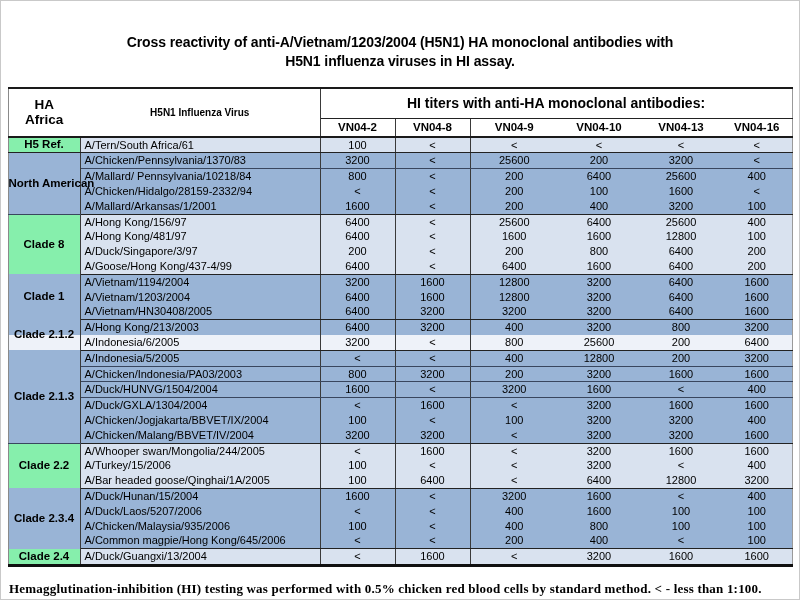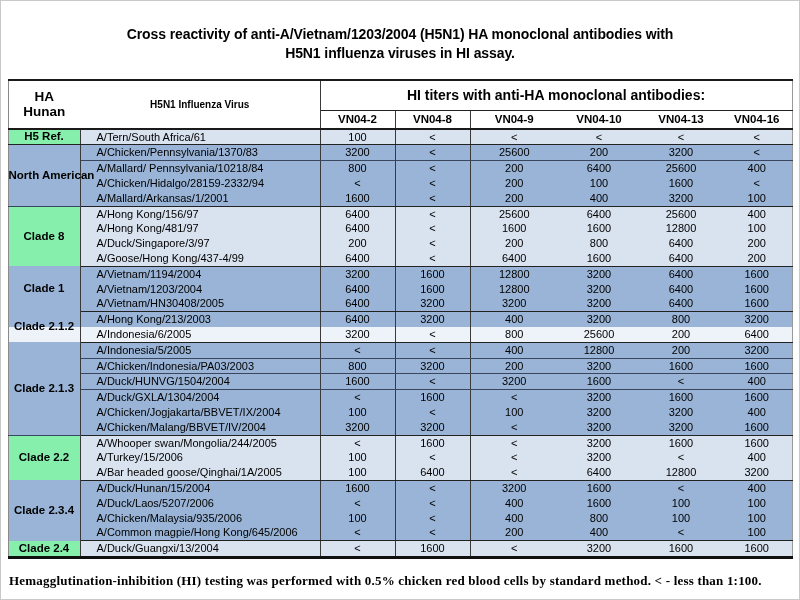--- a/index.html
+++ b/index.html
@@ -2,21 +2,21 @@
 <html><head>
 <meta charset="utf-8">
 <style>
   html,body { margin:0; padding:0; background:#ffffff; }
   .page {
     position:relative; width:800px; height:600px; background:#fff;
     box-sizing:border-box; border:1px solid #c9c9c9; overflow:hidden;
     font-family:"Liberation Sans", sans-serif; color:#000;
   }
   .title {
-    margin:24px auto 0; width:720px; text-align:center;
+    margin:32px auto 0; width:720px; text-align:center;
     font-size:14px; font-weight:bold; line-height:1.38; letter-spacing:-0.1px;
   }
   .title span { display:block; }
 
   table.hi {
     border-collapse:collapse; table-layout:fixed;
     margin:15px auto 6px; width:784px;
     border-top:2px solid #1a1a1a; border-bottom:3px solid #101010;
     border-left:1px solid #8a8a8a; border-right:1px solid #9a9a9a;
   }
@@ -29,21 +29,21 @@
   th.h-virus { font-size:10px; border-right:1px solid #3a3a3a; border-bottom:2px solid #1a1a1a; }
   th.h-titers { font-size:14px; height:29px; border-bottom:1px solid #222; }
   tr.subhead th { font-size:11.5px; height:17px; border-bottom:2px solid #1a1a1a; }
   .b-r { border-right:1px solid #3a3a3a; }
 
   tbody td { padding:0; font-size:11px; line-height:14.8px; height:14.8px; white-space:nowrap; }
   td.clade {
     font-weight:bold; font-size:11.5px; text-align:center; line-height:1.15;
     border-right:1px solid #3a3a3a; vertical-align:middle;
   }
-  td.virus { text-align:left; padding-left:16px; border-right:1px solid #3a3a3a; overflow:hidden; }
+  td.virus { text-align:left; padding-left:4px; border-right:1px solid #3a3a3a; overflow:hidden; }
   td.titer { text-align:center; }
   tr.g-end td { border-bottom:1.5px solid #222; }
   tr.rule td { border-bottom:1px solid #39465e; }
 
   tr.r-light td.virus, tr.r-light td.titer { background:#d9e2ef; }
   tr.r-med   td.virus, tr.r-med   td.titer { background:#99b4d6; }
   tr.r-white td.virus, tr.r-white td.titer { background:#eef2f9; }
   td.c-light { background:#86efac; }
   td.c-med   { background:#99b4d6; }
   td.c-mix   { background:linear-gradient(to bottom,#99b4d6 0,#99b4d6 50%,#eef2f9 50%,#eef2f9 100%); }
@@ -71,21 +71,21 @@
         <col class="c-t1">
         <col class="c-t2">
       <col class="c-t3">
         <col class="c-t4">
         <col class="c-t5">
     </colgroup>
     <thead>
       <tr>
         <th class="h-clade" rowspan="2">
           <span>HA</span>
-          <span style="display:block">Hunan</span>
+          <span style="display:block">Africa</span>
         </th>
         <th class="h-virus" rowspan="2">H5N1 Influenza Virus</th>
         <th class="h-titers" colspan="6">HI titers with anti-HA monoclonal antibodies:</th>
       </tr>
       <tr class="subhead" id="subhead-row">
           <th class="b-r">VN04-2</th>
           <th class="b-r">VN04-8</th>
           <th>VN04-9</th>
           <th>VN04-10</th>
           <th>VN04-13</th>

